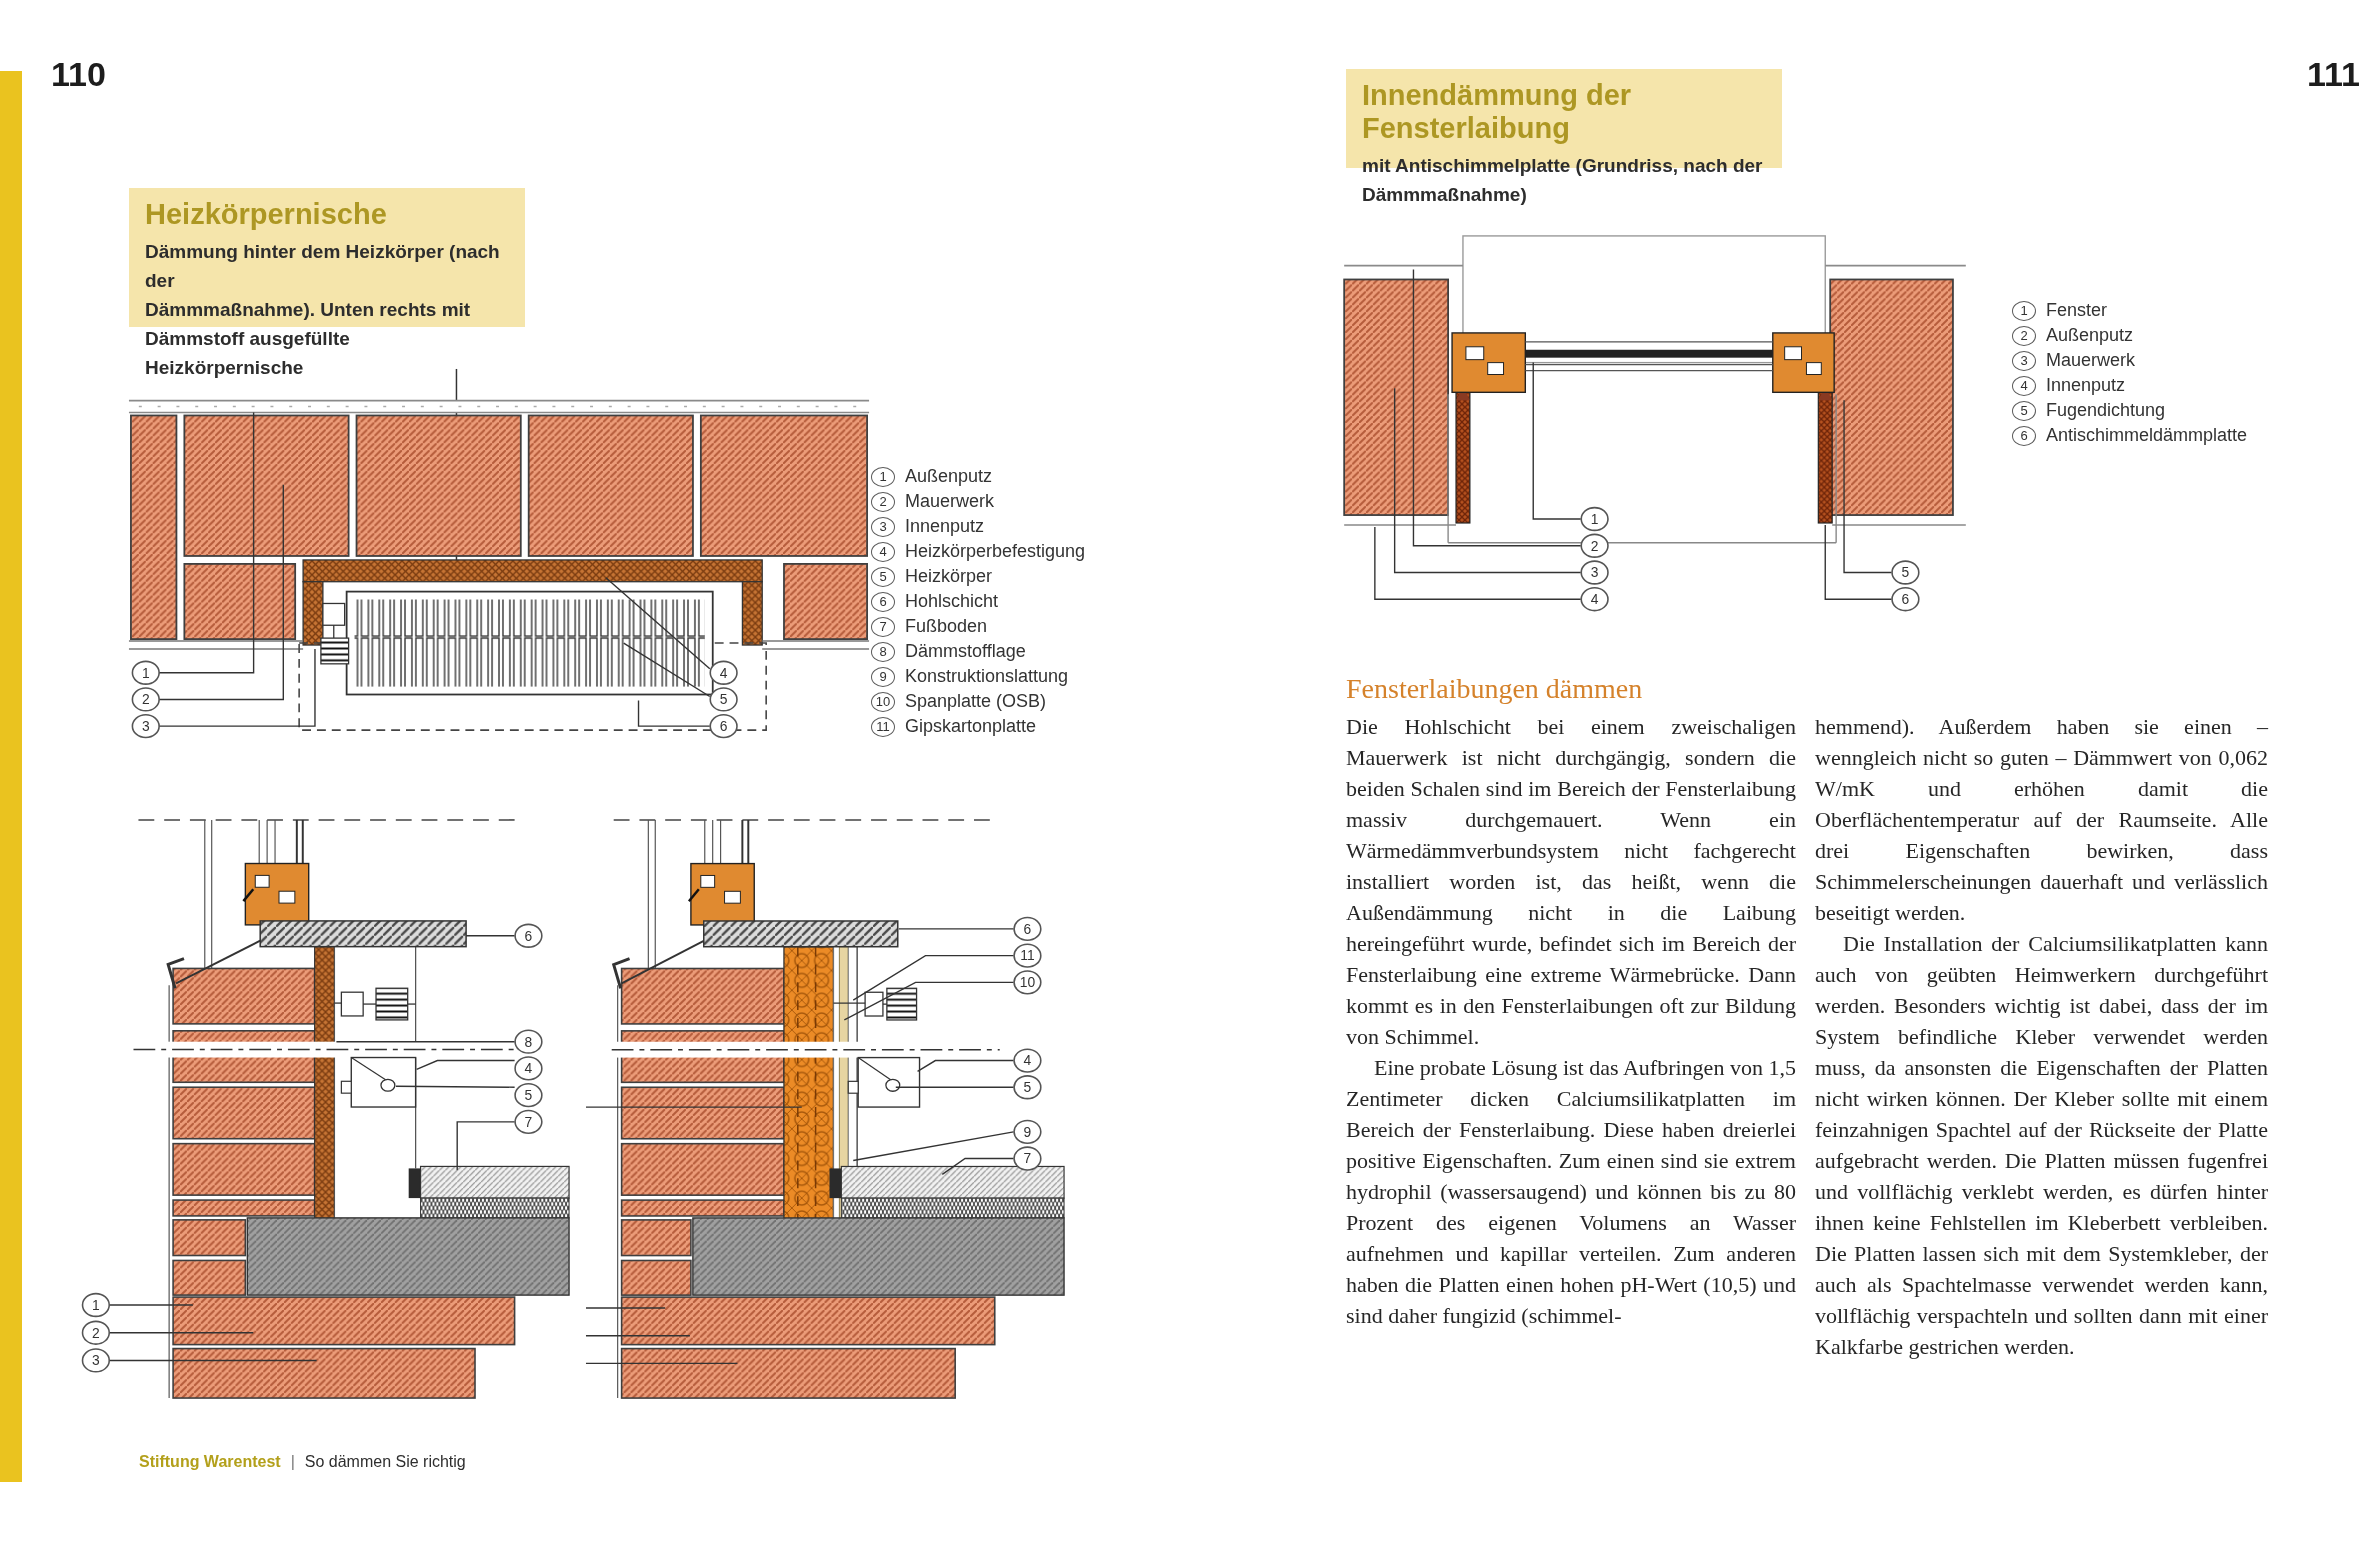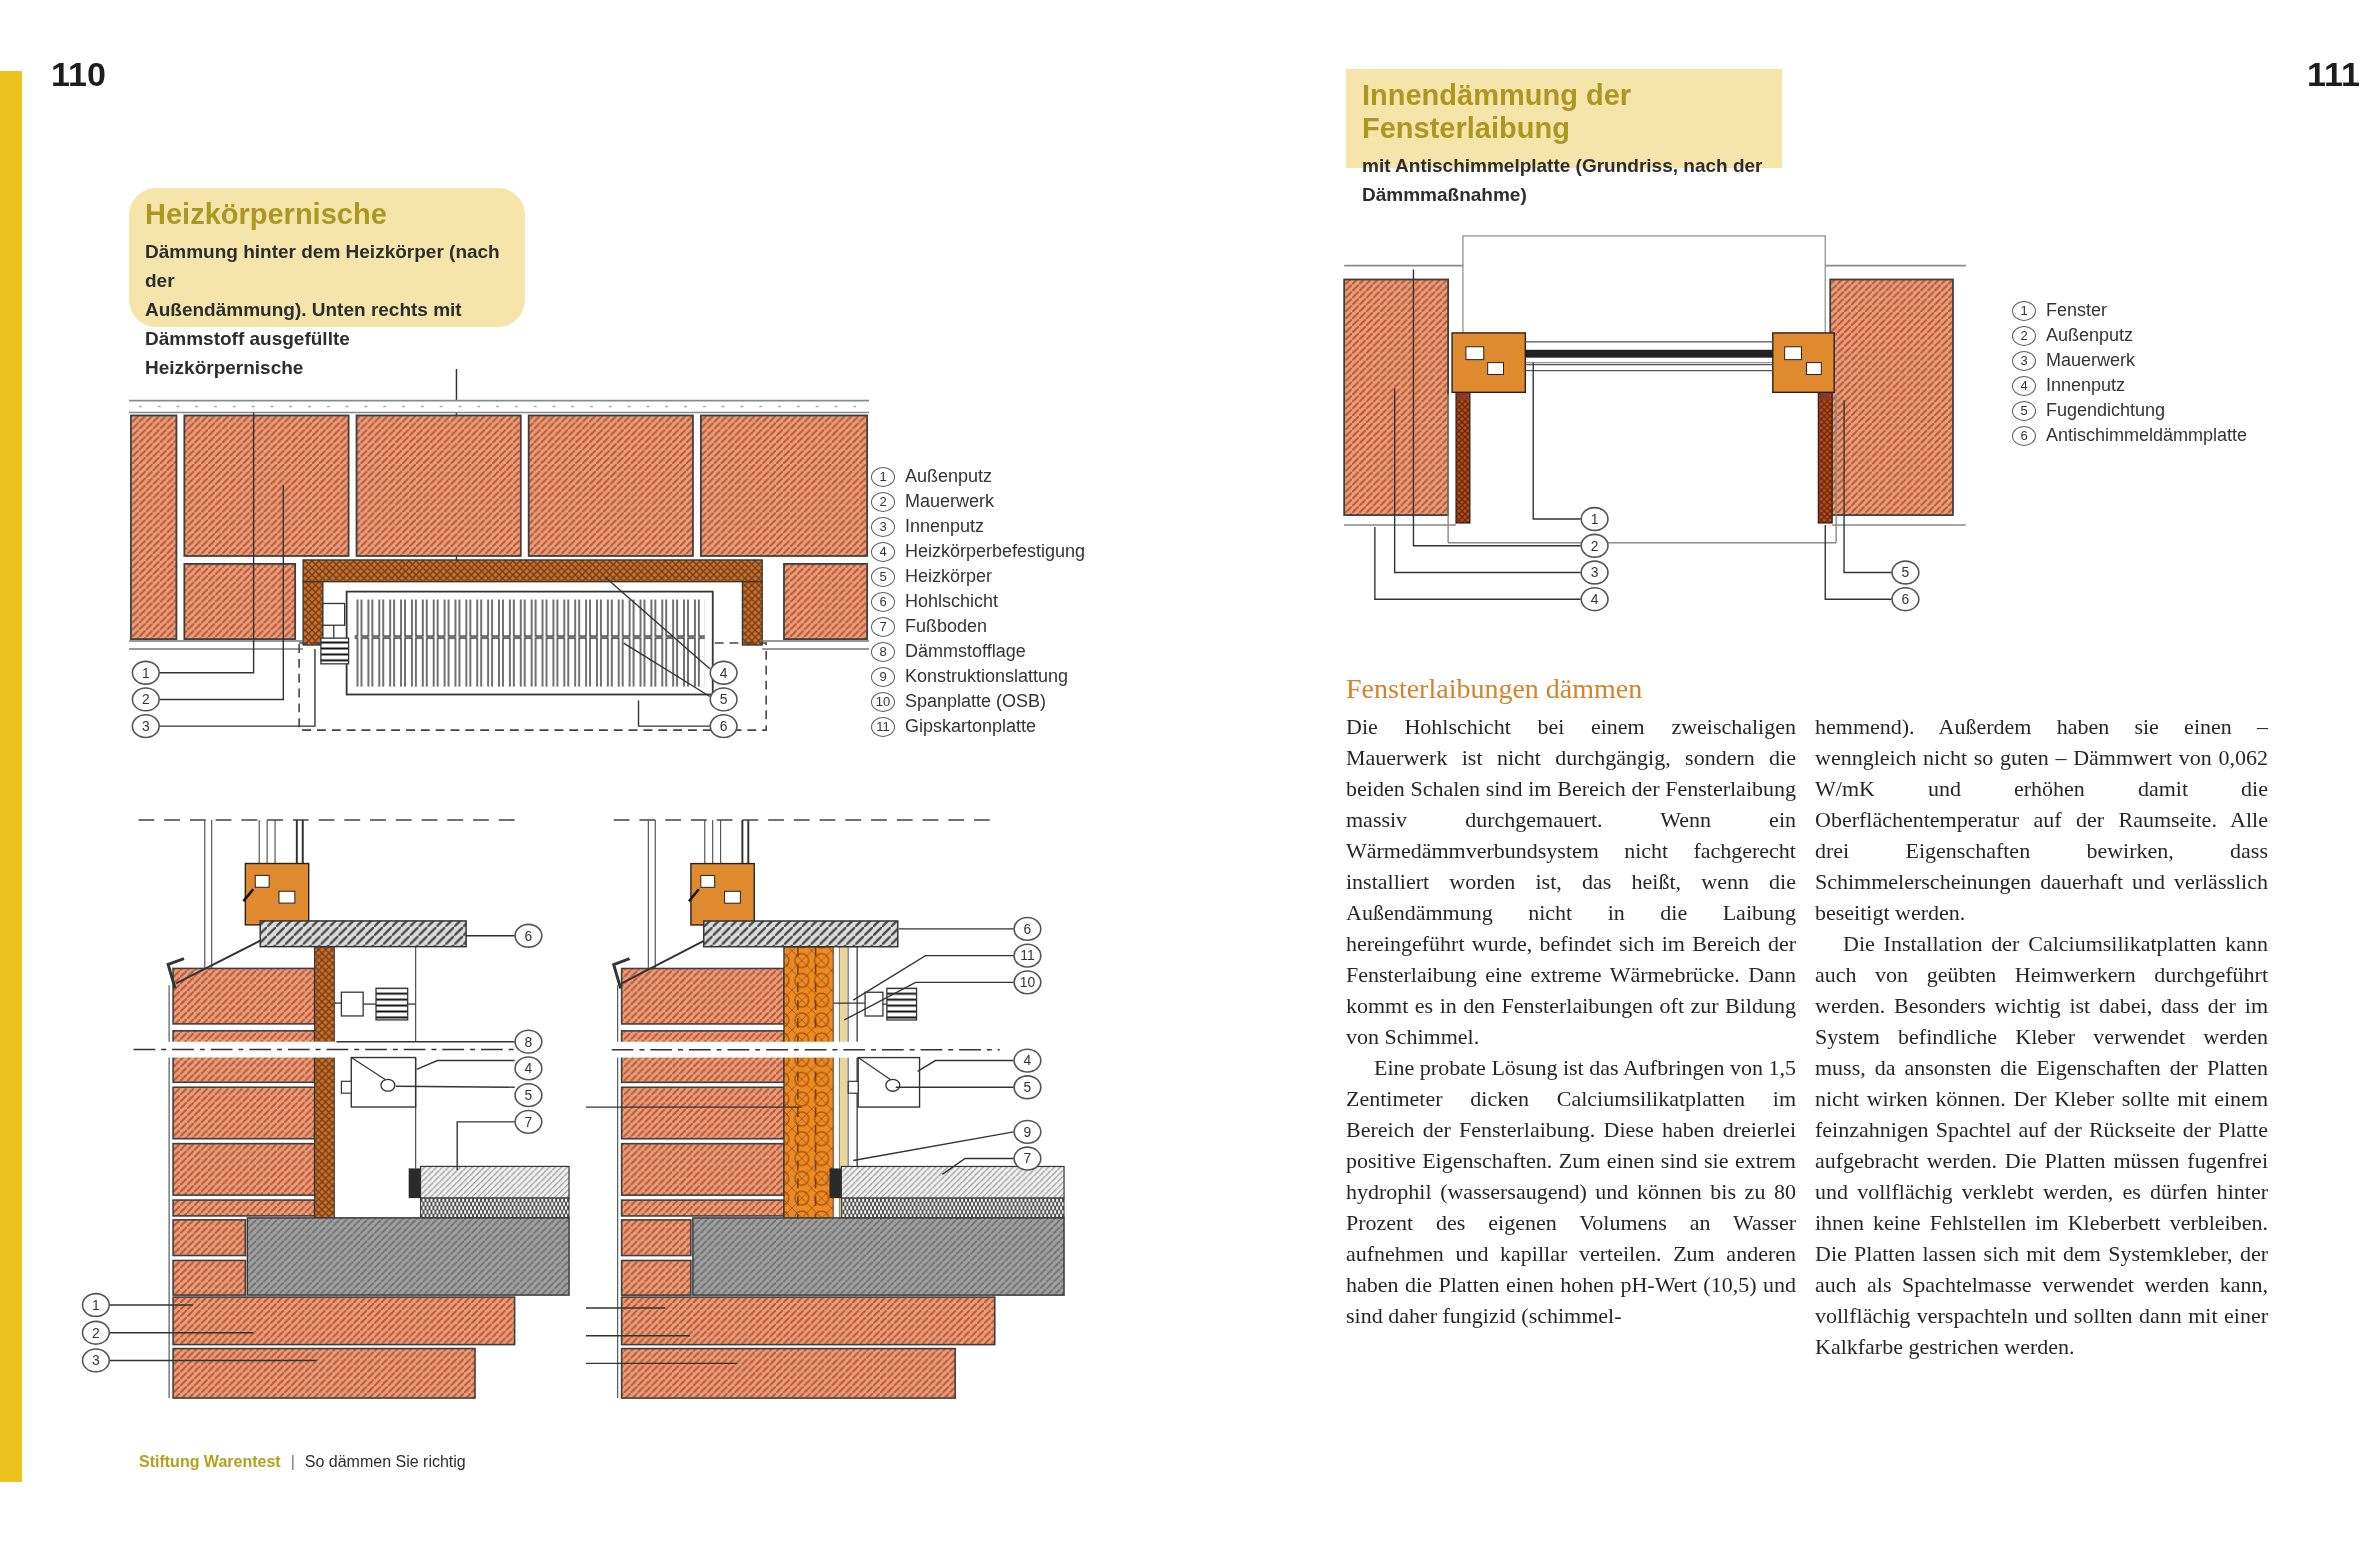--- a/index.html
+++ b/index.html
@@ -5,21 +5,21 @@
   html,body{margin:0;padding:0;background:#e8e8e8;}
   #page{position:relative;width:2375px;height:1547px;background:#ffffff;overflow:hidden;
         font-family:"Liberation Sans",sans-serif;padding-left:41px;}
   .edge-strip{position:absolute;top:71px;height:1411px;width:22px;background:#EAC31F;}
   .edge-strip.left{left:0;} .edge-strip.right{right:0;}
   .page-num{position:absolute;top:55px;font-size:34px;font-weight:bold;color:#1d1d1d;}
   .page-num.left{left:51px;} .page-num.right{left:2263px;margin-left:44px;}
   .caption-box{position:absolute;background:#F5E5AB;padding:10px 16px 12px 16px;box-sizing:border-box;}
   .caption-box .cap-title{font-size:29px;font-weight:bold;color:#AD9723;margin-bottom:6px;}
   .caption-box .cap-line{font-size:19px;line-height:29px;color:#2d2d2d;font-weight:bold;}
-  #cap-left{left:129px;top:188px;width:396px;height:139px;border-radius:27px;}
+  #cap-left{left:129px;top:188px;width:396px;height:139px;}
   #cap-right{left:1346px;top:69px;width:436px;height:99px;}
   .legend{position:absolute;}
   .legend .lg-row{display:flex;align-items:center;height:25px;}
   .lg-circle{display:inline-flex;align-items:center;justify-content:center;
              width:22px;height:18px;border:1.6px solid #5a5a5a;border-radius:50%;
              font-size:13px;color:#333;flex:0 0 auto;background:#fff;}
   .lg-label{margin-left:10px;font-size:18px;color:#333;white-space:nowrap;}
   #legend-left{left:871px;top:464px;}
   #legend-right{left:2012px;top:298px;}
   .article-heading{position:absolute;left:1346px;top:673px;font-size:28px;font-weight:normal;
@@ -93,21 +93,21 @@
 
   <div class="edge-strip left"></div>
   <div class="edge-strip right"></div>
 
   <div class="page-num left">110</div>
   <div class="page-num right">111</div>
 
   <div class="caption-box" id="cap-left">
     <div class="cap-title">Heizkörpernische</div>
     <div class="cap-line">Dämmung hinter dem Heizkörper (nach der</div>
-    <div class="cap-line">Außendämmung). Unten rechts mit</div>
+    <div class="cap-line">Dämmmaßnahme). Unten rechts mit</div>
     <div class="cap-line">Dämmstoff ausgefüllte Heizkörpernische</div>
   </div>
 
   <div class="caption-box" id="cap-right">
     <div class="cap-title">Innendämmung der Fensterlaibung</div>
     <div class="cap-line">mit Antischimmelplatte (Grundriss, nach der</div>
     <div class="cap-line">Dämmmaßnahme)</div>
   </div>
 
   <svg class="diag" style="left:124px;top:361px;width:752px;height:386px" viewBox="125 365 760 390">

